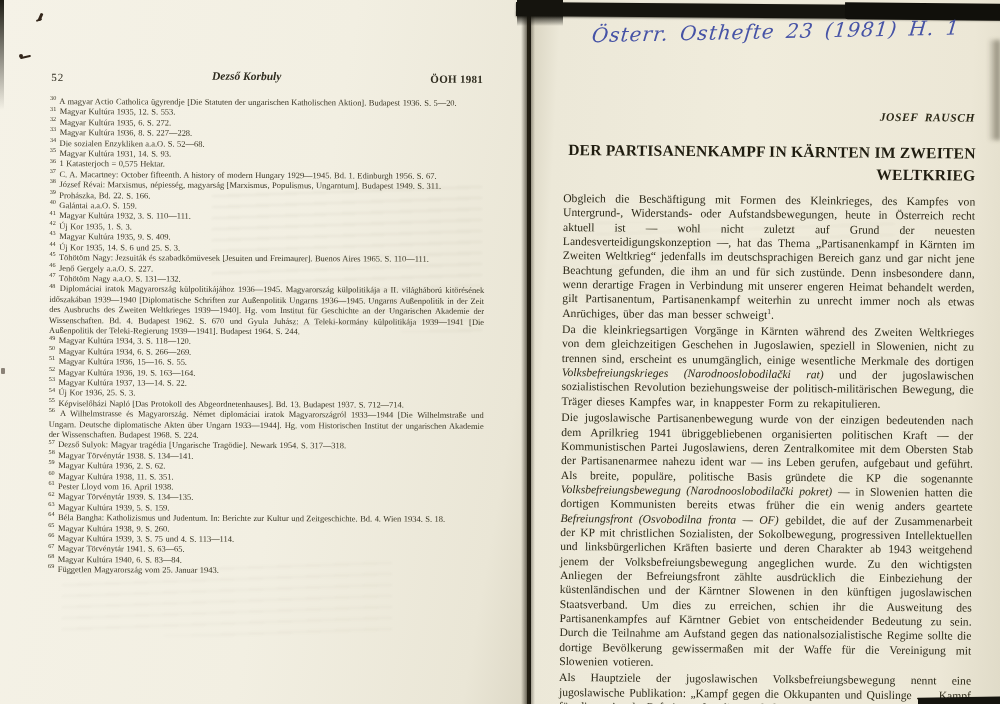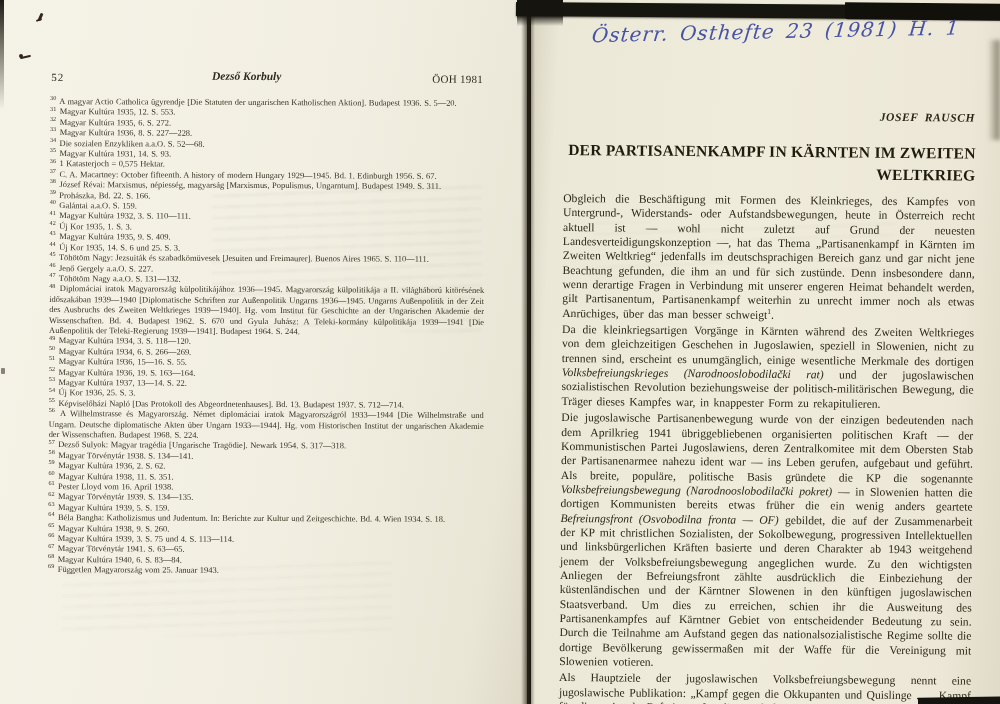--- a/index.html
+++ b/index.html
@@ -74,21 +74,21 @@
   
   .lp-inner { position:absolute; left:0; top:0; width:100%; height:100%;
     transform:rotate(.25deg); color:#2f2c1f; }
   .running-header {
     position:absolute; left:49px; top:72px; width:433px; height:16px;
     font-size:11px;
   }
   .rh-num { position:absolute; left:1px; top:0; letter-spacing:1px; }
   .rh-author { position:absolute; left:0; right:40px; top:-2px; text-align:center;
     font-style:italic; font-weight:bold; font-size:11.5px; }
-  .rh-journal { position:absolute; right:0; top:0; letter-spacing:.3px; }
+  .rh-journal { position:absolute; right:0; top:0; letter-spacing:.3px;font-weight:bold; }
   .footnotes {
     position:absolute; left:49px; top:97px; width:435px;
     font-size:8.45px; line-height:10.4px; text-align:justify;
     color:#35311f; word-spacing:.4px;
   }
   .fn { margin:0; }
   .fn sup { font-size:6.2px; vertical-align:super; line-height:0; margin-right:1px; }
   
   .rp-inner { position:absolute; left:563px; top:0; width:414px;
     transform:rotate(.5deg); transform-origin:left top; color:#2b2817; }

